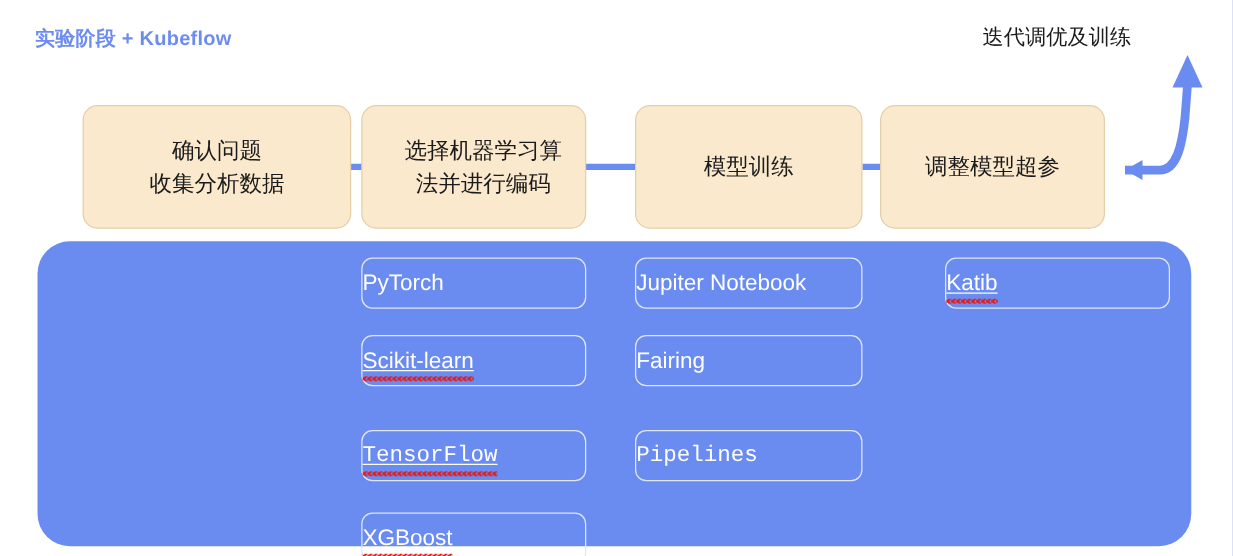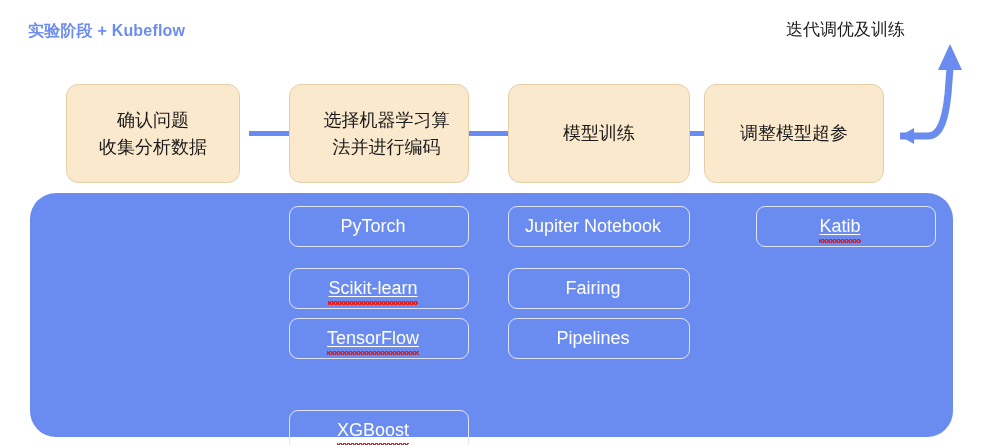--- a/index.html
+++ b/index.html
@@ -49,21 +49,21 @@
     display: flex;
     align-items: center;
     justify-content: center;
     box-sizing: border-box;
     color: #1b1b1b;
     font-size: 18px;
     line-height: 1.45;
     text-align: center;
     white-space: pre-line;
   }
-  #stage-box-0 { left: 66px;  width: 174px; text-align: center; }
+  #stage-box-0 { left: 66px;  width: 215px; text-align: center; }
   #stage-box-1 { left: 289px; width: 180px; padding-left: 15px; }
   #stage-box-2 { left: 508px; width: 182px; }
   #stage-box-3 { left: 704px; width: 180px; }
 
   
   .connector {
     position: absolute;
     top: 131px;
     height: 5px;
     background: #6a8bef;
@@ -91,32 +91,32 @@
 
   
   .tag-chip {
     position: absolute;
     height: 41px;
     border: 1px solid #dfe6fb;
     border-radius: 9px;
     box-sizing: border-box;
     display: flex;
     align-items: center;
-    justify-content: center;
+    justify-content: flex-start;
     padding-right: 12px;
     color: #ffffff;
     font-size: 18px;
     white-space: nowrap;
   }
   .tag-chip.col-a { left: 289px; width: 180px; }
   .tag-chip.col-b { left: 508px; width: 182px; }
   .tag-chip.col-c { left: 756px; width: 180px; }
   .tag-chip.row-0 { top: 206px; }
   .tag-chip.row-1 { top: 268px; }
-  .tag-chip.row-2 { top: 318px; }
+  .tag-chip.row-2 { top: 344px; font-family: Liberation Mono, monospace; }
   .tag-chip.row-3 { top: 410px; }
 
   .tag-chip.misspelled .tag-label {
     text-decoration: underline;
     text-decoration-color: #ffffff;
     text-underline-offset: 2px;
     position: relative;
   }
   .tag-chip.misspelled .tag-label::after {
     content: "";

